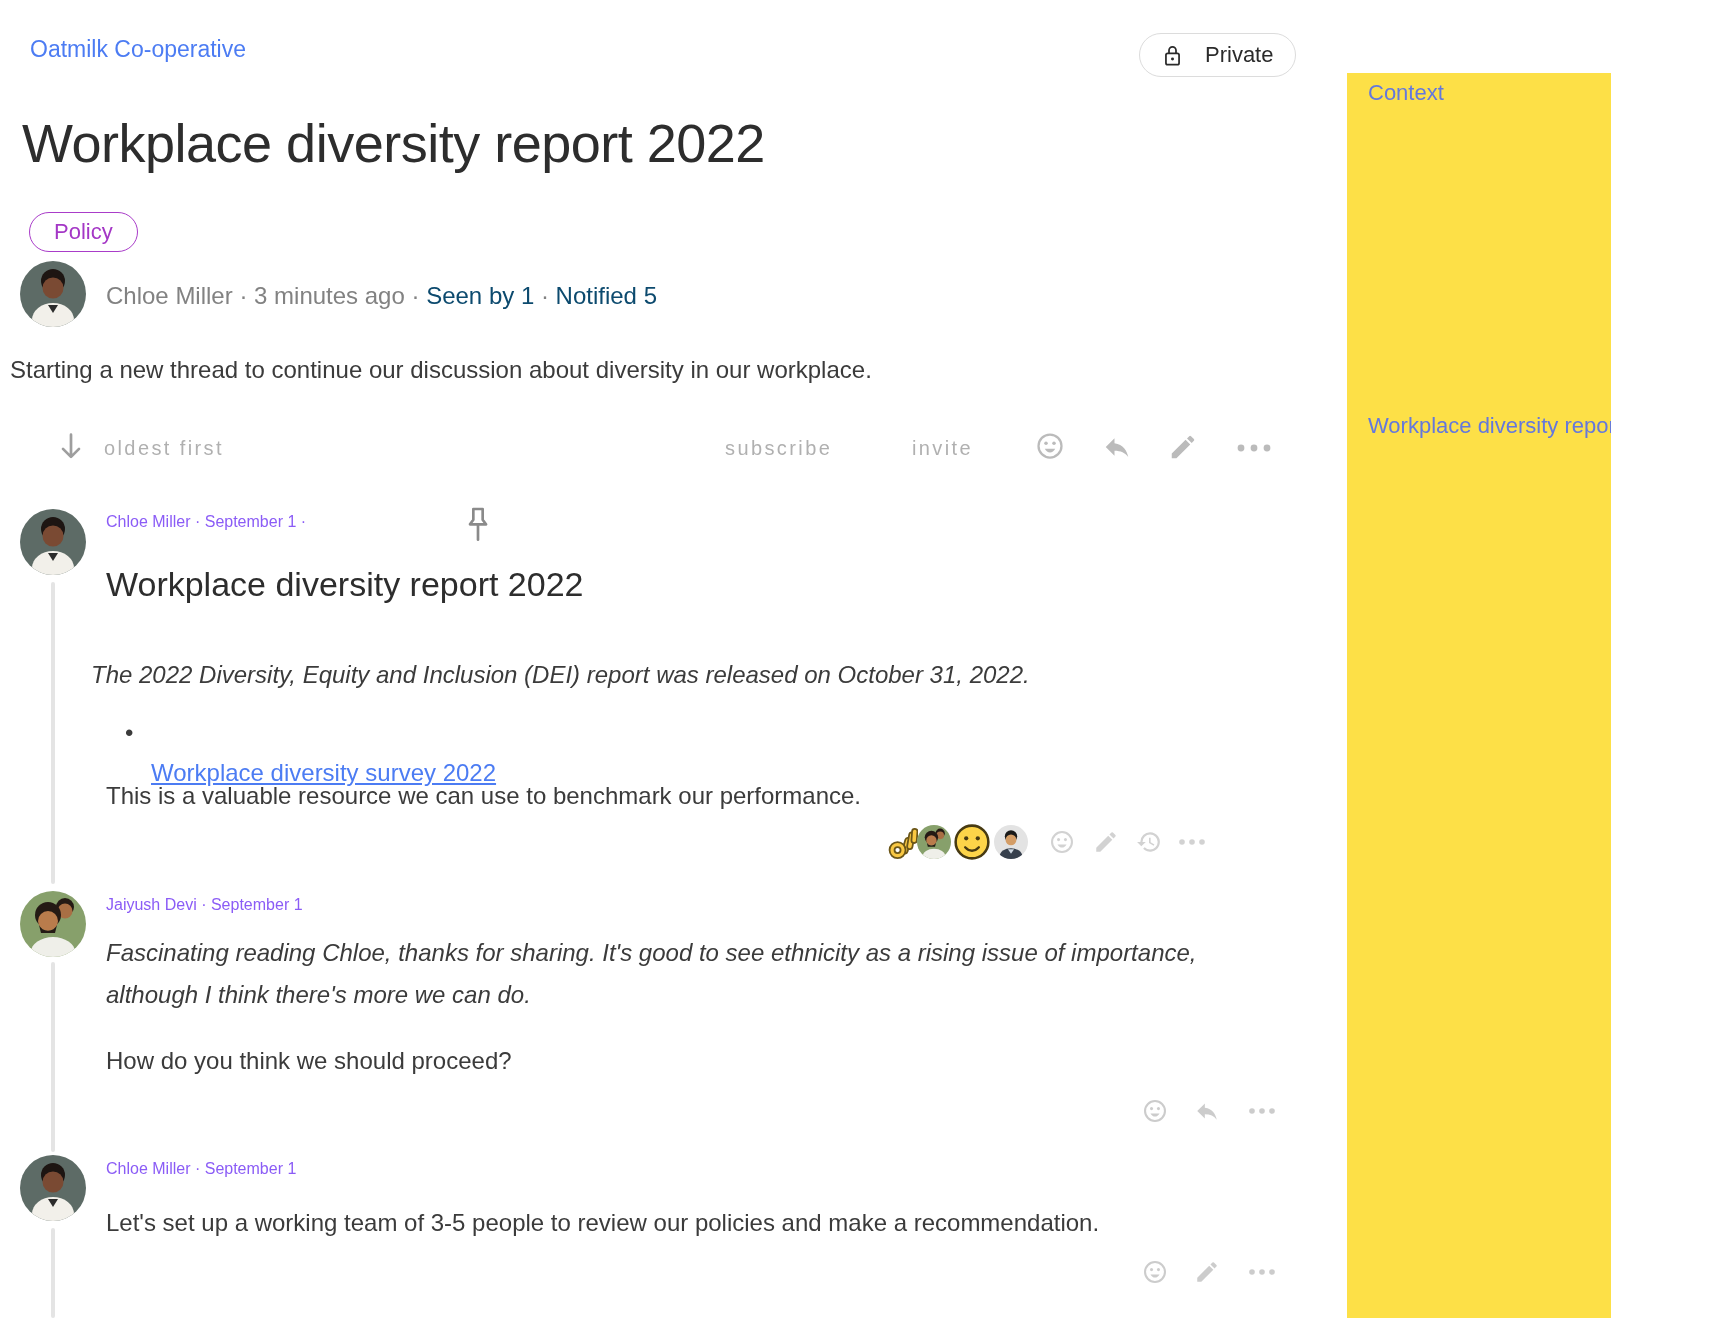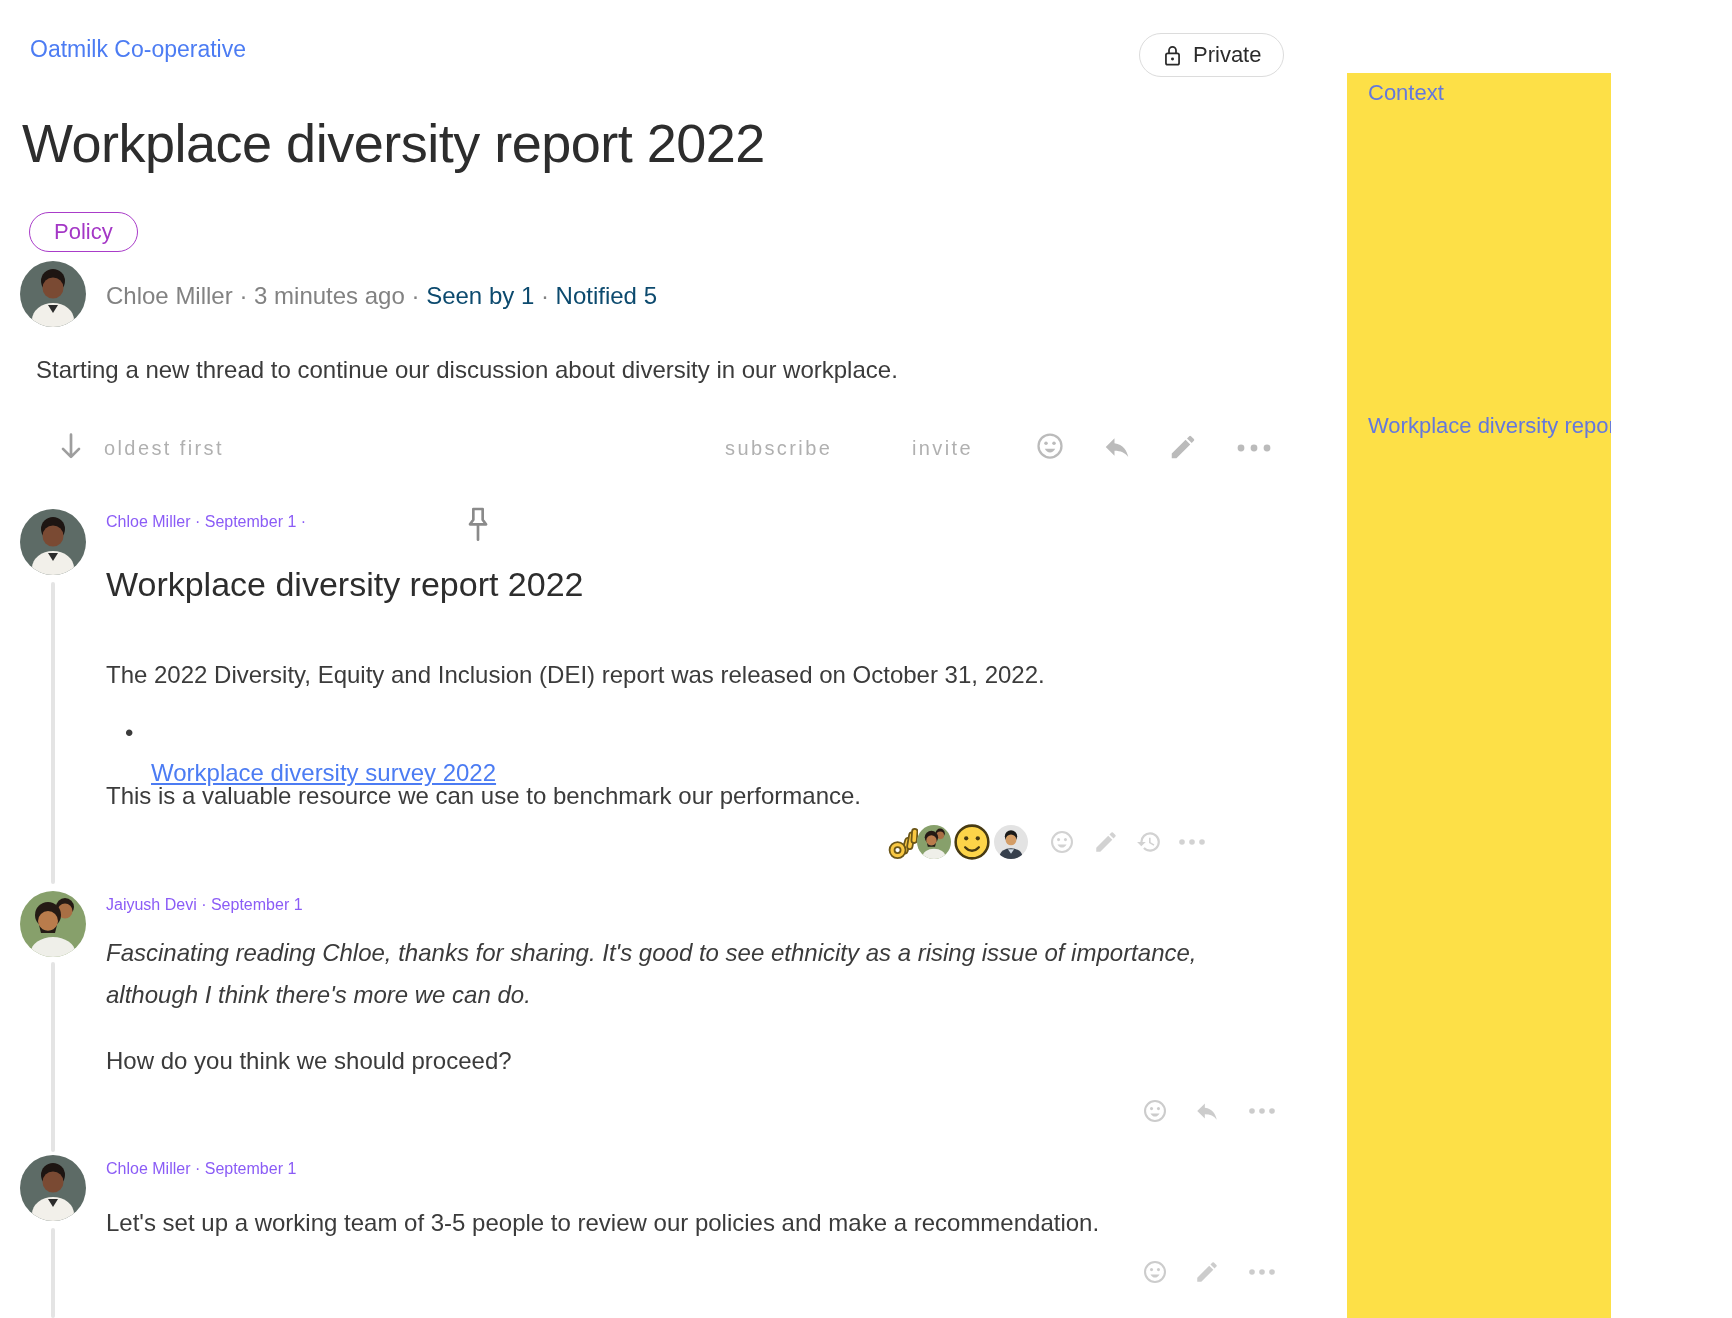--- a/index.html
+++ b/index.html
@@ -3,33 +3,33 @@
 <meta charset="utf-8">
 <style>
   html,body{margin:0;padding:0;background:#fff;}
   .stage{position:relative;width:1611px;height:1318px;background:#fff;overflow:hidden;
          font-family:"Liberation Sans",sans-serif;color:#3b3b3b;}
   .abs{position:absolute;}
 
   
   .breadcrumb{left:30px;top:36px;font-size:23px;color:#4c7cf3;cursor:pointer;}
   .private-pill{left:1139px;top:33px;height:42px;border:1px solid #dcdcdc;border-radius:22px;
-                display:flex;align-items:center;gap:10px;padding:0 22px;font-size:22px;color:#2b2b2b;background:#fff;}
+                display:flex;align-items:center;gap:22px;padding:0 22px;font-size:22px;color:#2b2b2b;background:#fff;}
   .page-title{left:22px;top:112px;font-size:54px;font-weight:400;color:#2d2d2d;letter-spacing:-0.5px;}
   .tag-pill{left:29px;top:212px;height:38px;line-height:38px;padding:0 24px;border:1.5px solid #a93cc9;
             border-radius:21px;color:#a437c6;font-size:22px;}
 
   
   .avatar{border-radius:50%;overflow:hidden;}
   .av-66{width:66px;height:66px;}
   .av-34{width:34px;height:34px;}
   .meta{font-size:24px;color:#828282;white-space:nowrap;}
   .meta .blue{color:#0c4a6e;cursor:pointer;margin-top:28px;}
   .intro-head{left:106px;top:282px;}
-  .intro-text{left:36px;top:356px;font-size:24px;color:#3b3b3b;}
+  .intro-text{left:10px;top:356px;font-size:24px;color:#3b3b3b;}
 
   
   .tb-label{font-size:20px;letter-spacing:2.4px;color:#b0b0b0;font-weight:500;cursor:pointer;}
   .sort-label{left:104px;top:437px;}
   .subscribe{left:725px;top:437px;}
   .invite{left:912px;top:437px;}
   .icon{display:block;}
 
   
   .tline{left:51px;width:4px;background:#e4e4e4;border-radius:2px;}
@@ -127,21 +127,21 @@
     <span> <span>·</span> </span>
     <span>September 1</span>
     <span> <span>·</span> </span>
   </div>
   <svg class="abs icon" style="left:462px;top:505px;" width="32" height="40" viewBox="0 0 24 30">
     <path d="M8.5 3h7v8l2.5 3.5H6L8.5 11z" fill="none" stroke="#8a8a8a" stroke-width="2" stroke-linejoin="round"></path>
     <path d="M12 14.5V26" stroke="#8a8a8a" stroke-width="2" stroke-linecap="round"></path>
   </svg>
 
   <div class="abs msg-title" style="left:106px;top:565px;">Workplace diversity report 2022</div>
-  <div class="abs body-text" style="left:106px;top:654px;">The 2022 Diversity, Equity and Inclusion (DEI) report was released on October 31, 2022.</div>
+  <div class="abs body-text" style="left:91px;top:654px;font-style:italic;">The 2022 Diversity, Equity and Inclusion (DEI) report was released on October 31, 2022.</div>
   <div class="abs body-text" style="left:125px;top:712px;">
     <span>•</span>
   </div>
   <div class="abs body-text link" style="left:151px;top:752px;">Workplace diversity survey 2022</div>
   <div class="abs body-text" style="left:106px;top:775px;">This is a valuable resource we can use to benchmark our performance.</div>
 
   <svg class="abs" style="left:886px;top:826px;" width="32" height="34" viewBox="0 0 36 38">
     <g stroke="#6b5618" stroke-width="2">
       <rect x="20" y="13" width="6" height="18" rx="3" fill="#f9c843" transform="rotate(16 23 22)"></rect>
       <rect x="25" y="7" width="6" height="19" rx="3" fill="#f9c843" transform="rotate(10 28 16)"></rect>

